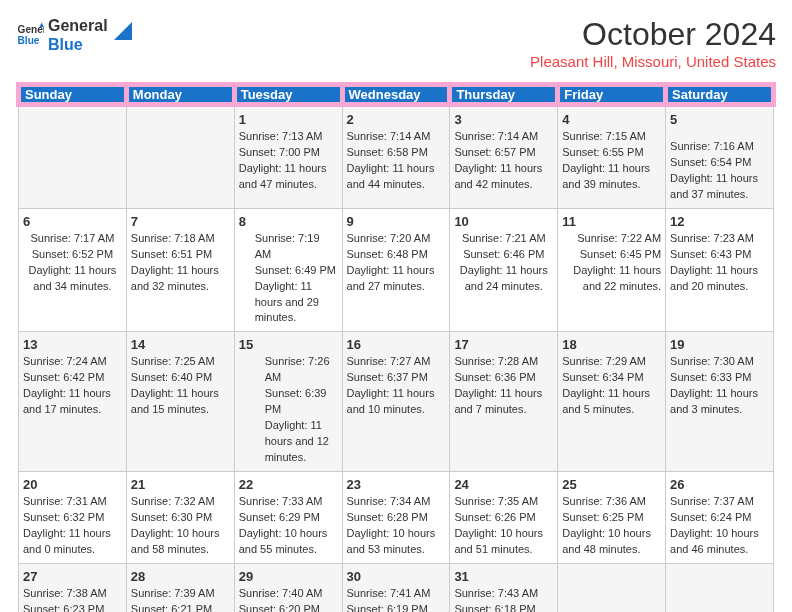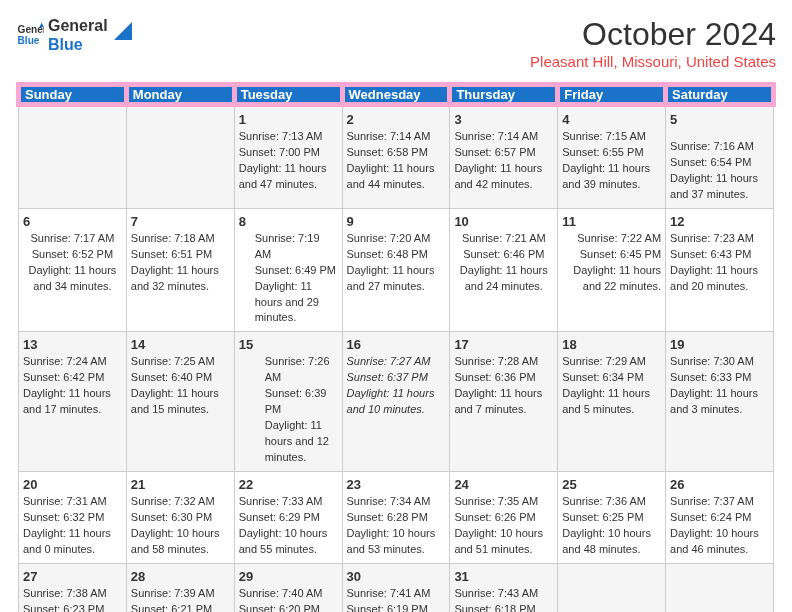--- a/index.html
+++ b/index.html
@@ -205,21 +205,21 @@
 Daylight: 11 hours and 15 minutes.</div>
         </td>
         <td>
           <span class="day-num">15</span>
           <div class="day-info" style="white-space: pre-line; margin-left: 26px;">Sunrise: 7:26 AM
 Sunset: 6:39 PM
 Daylight: 11 hours and 12 minutes.</div>
         </td>
         <td>
           <span class="day-num">16</span>
-          <div class="day-info" style="white-space: pre-line; font-style: italic;">Sunrise: 7:27 AM
+          <div class="day-info" style="white-space: pre-line;">Sunrise: 7:27 AM
 Sunset: 6:37 PM
 Daylight: 11 hours and 10 minutes.</div>
         </td>
         <td>
           <span class="day-num">17</span>
           <div class="day-info" style="white-space: pre-line;">Sunrise: 7:28 AM
 Sunset: 6:36 PM
 Daylight: 11 hours and 7 minutes.</div>
         </td>
         <td>

